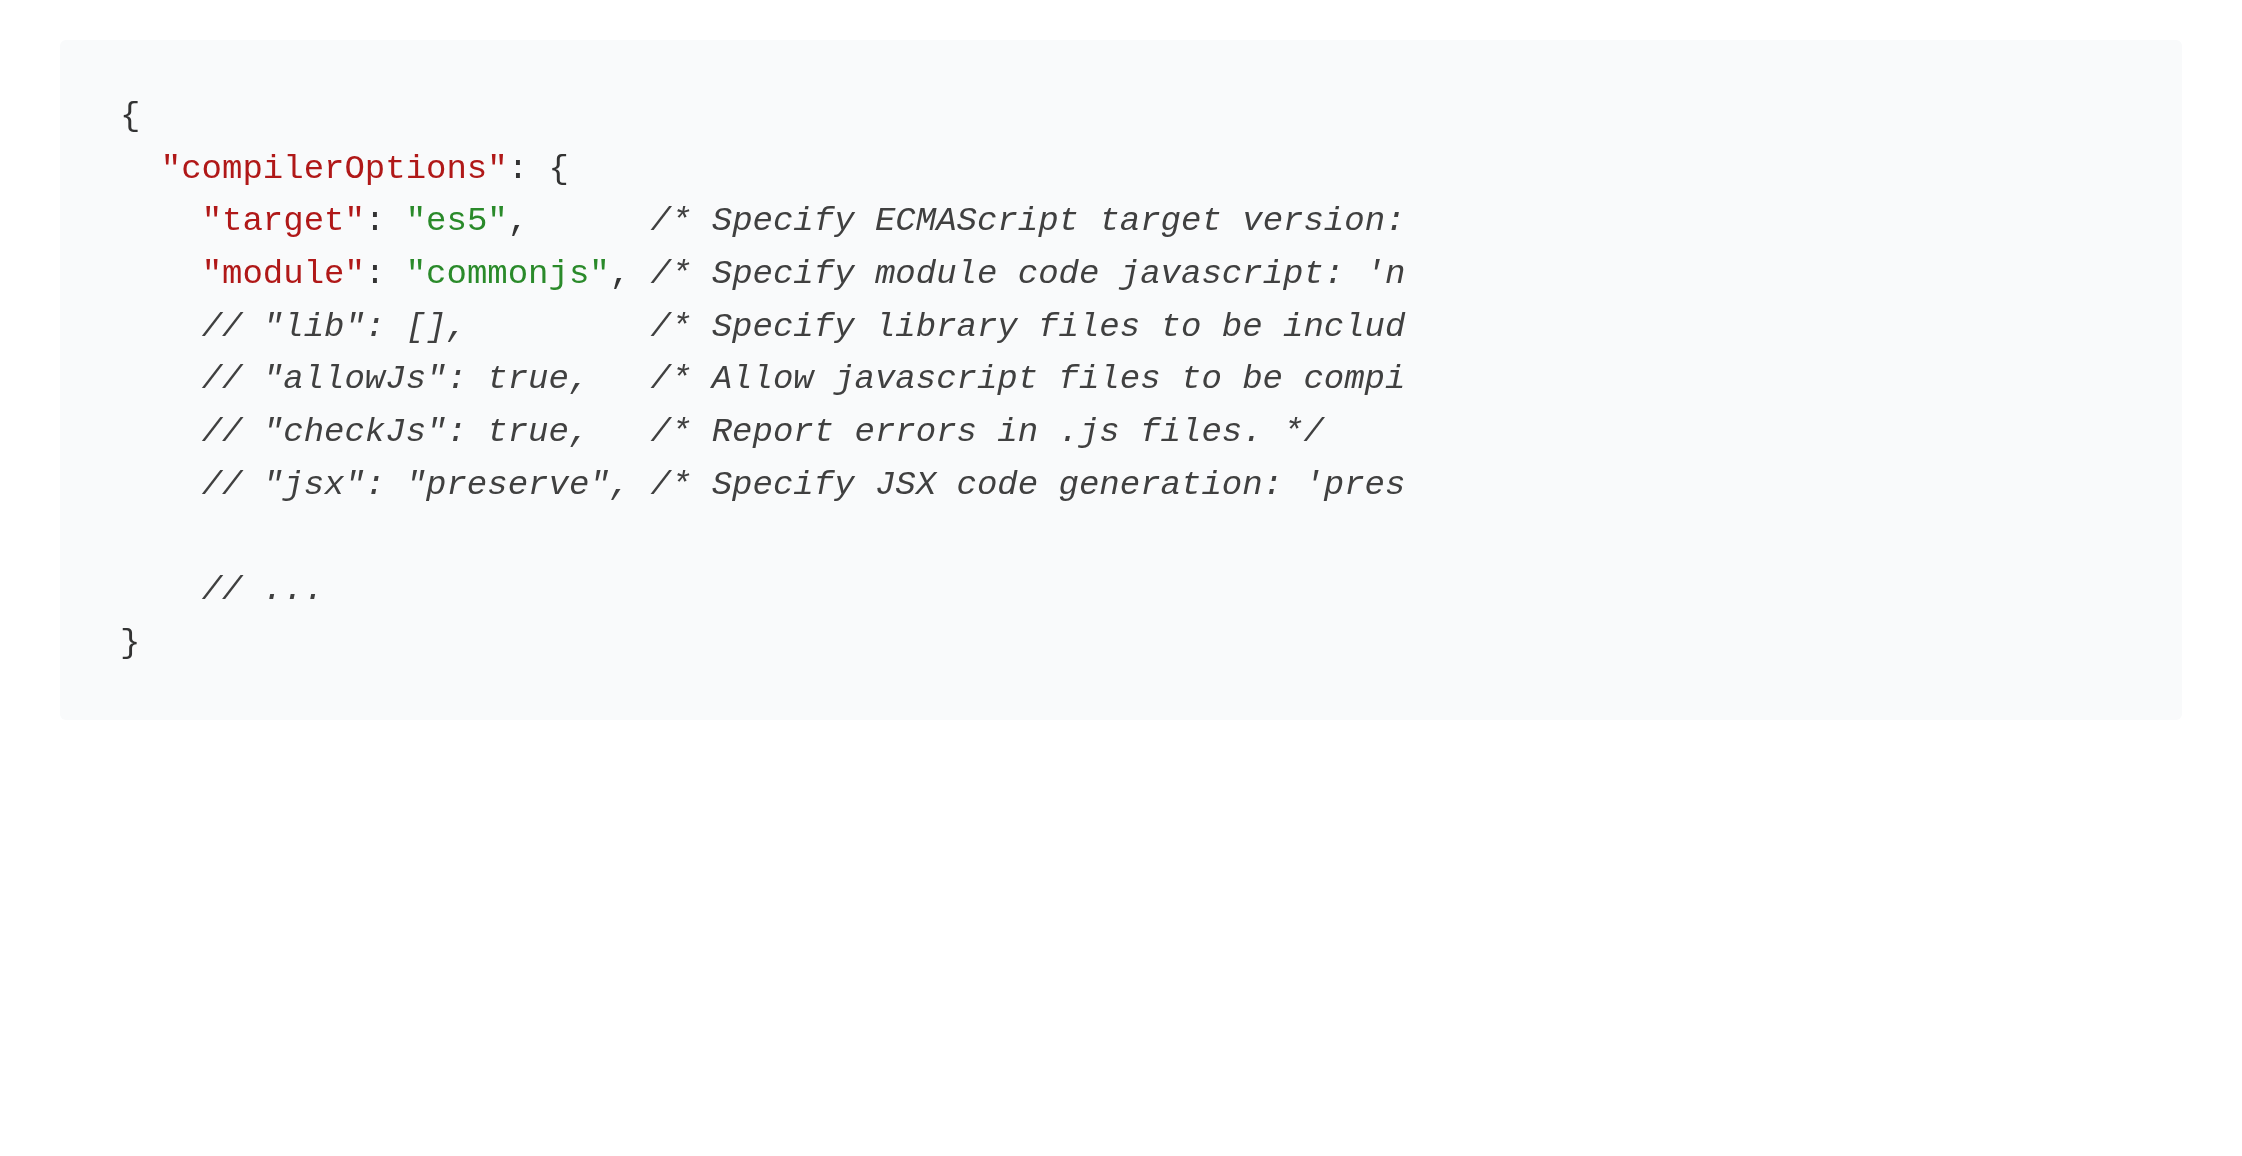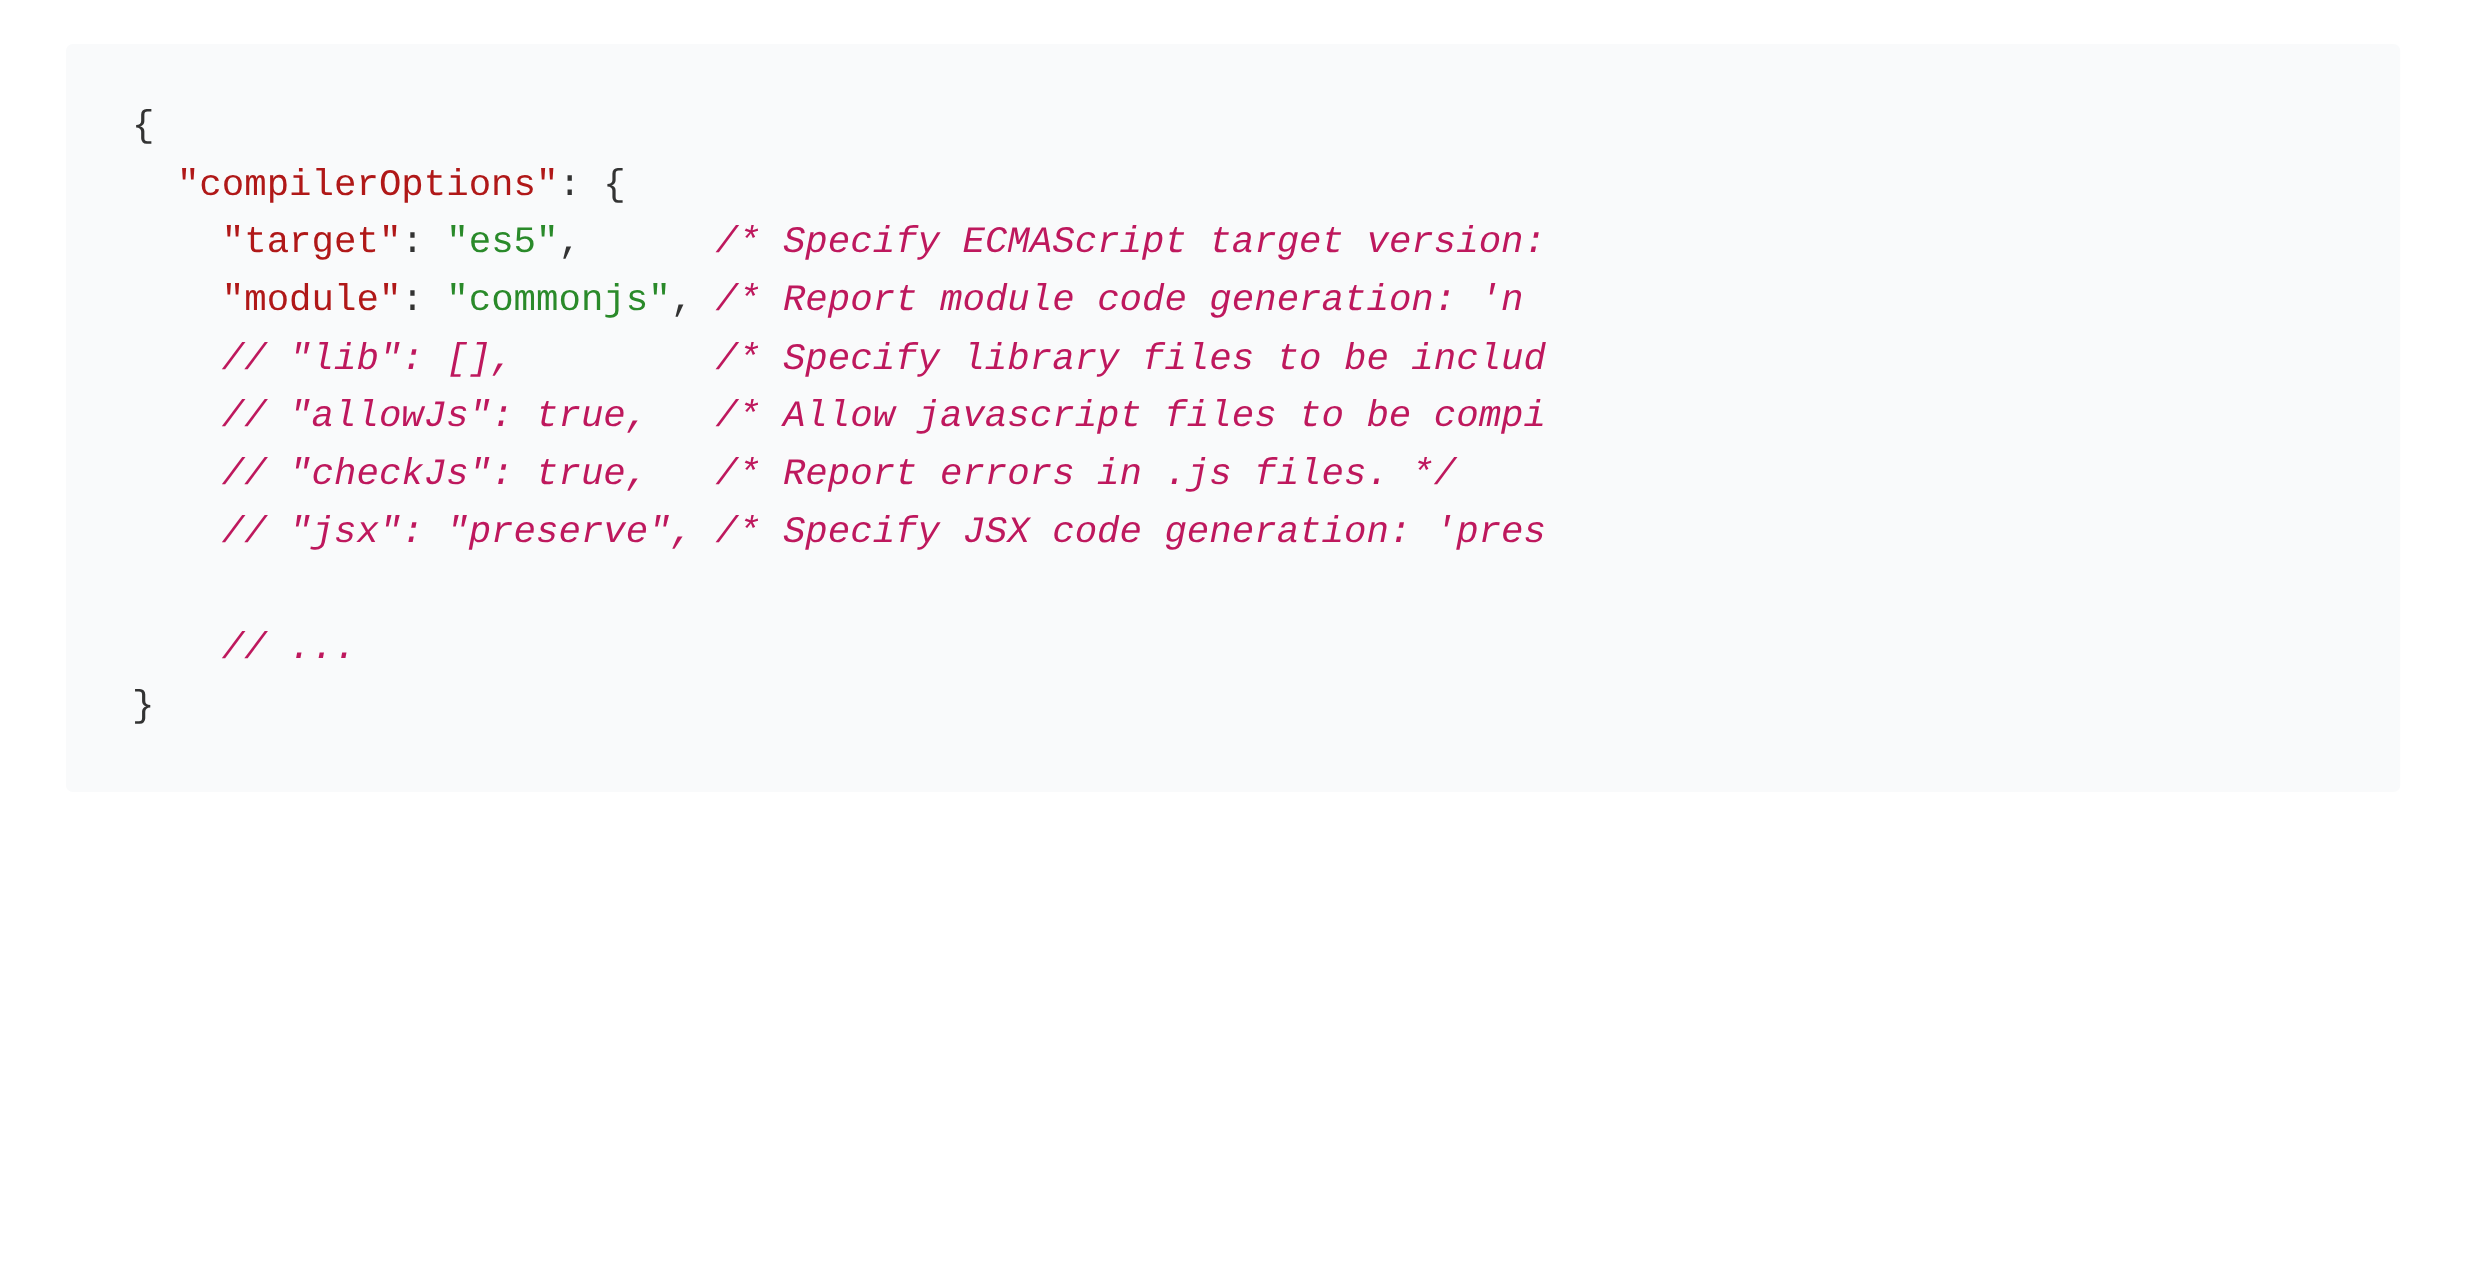--- a/index.html
+++ b/index.html
@@ -25,31 +25,31 @@
     .punct {
       color: #333333;
     }
     .key {
       color: #b01818;
     }
     .str {
       color: #2a8a2a;
     }
     .comment {
-      color: #be185d;
+      color: #404040;
       font-style: italic;
       text-align: center;
     }
   </style>
 </head>
 <body>
 
 <div class="code-block"><span class="punct">{</span>
 <span>  </span><span class="key">"compilerOptions"</span><span class="punct">: </span><span class="punct">{</span>
 <span>    </span><span class="key">"target"</span><span class="punct">: </span><span class="str">"es5"</span><span class="punct">,</span><span>      </span><span class="comment">/* Specify ECMAScript target version:</span>
-<span>    </span><span class="key">"module"</span><span class="punct">: </span><span class="str">"commonjs"</span><span class="punct">,</span><span> </span><span class="comment">/* Report module code generation: 'n</span>
+<span>    </span><span class="key">"module"</span><span class="punct">: </span><span class="str">"commonjs"</span><span class="punct">,</span><span> </span><span class="comment">/* Specify module code javascript: 'n</span>
 <span>    </span><span class="comment">// "lib": [],         /* Specify library files to be includ</span>
 <span>    </span><span class="comment">// "allowJs": true,   /* Allow javascript files to be compi</span>
 <span>    </span><span class="comment">// "checkJs": true,   /* Report errors in .js files. */</span>
 <span>    </span><span class="comment">// "jsx": "preserve", /* Specify JSX code generation: 'pres</span>
 <span></span>
 <span>    </span><span class="comment">// ...</span>
 <span class="punct">}</span></div>
 
 </body></html>

